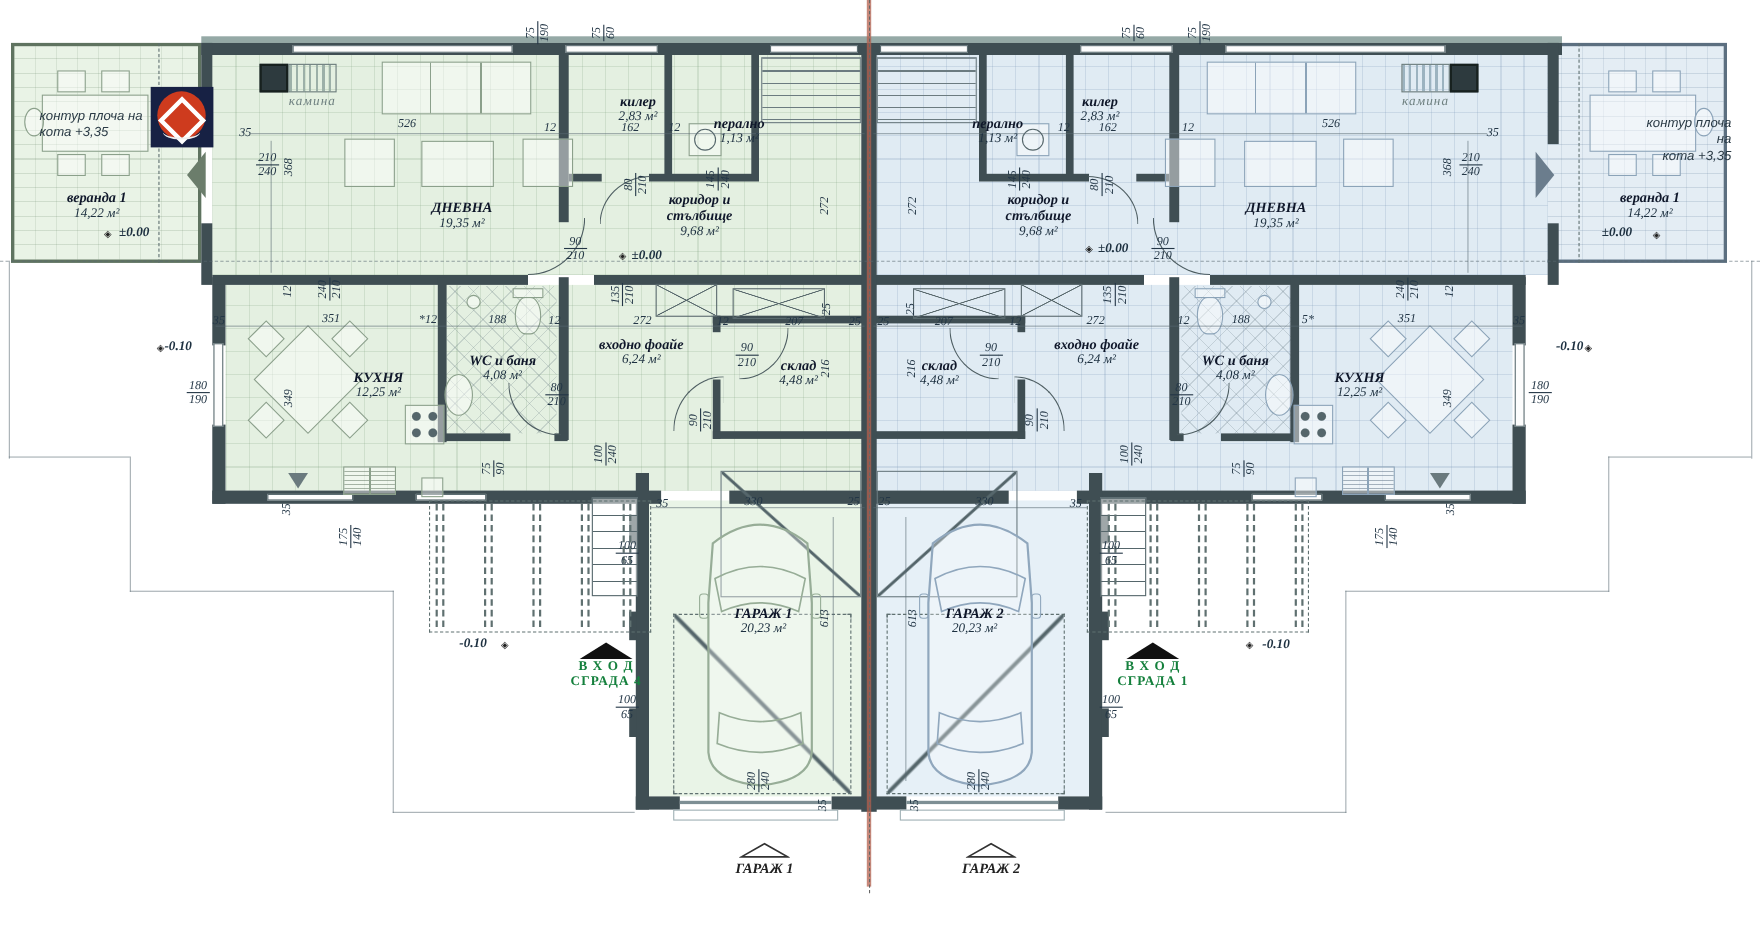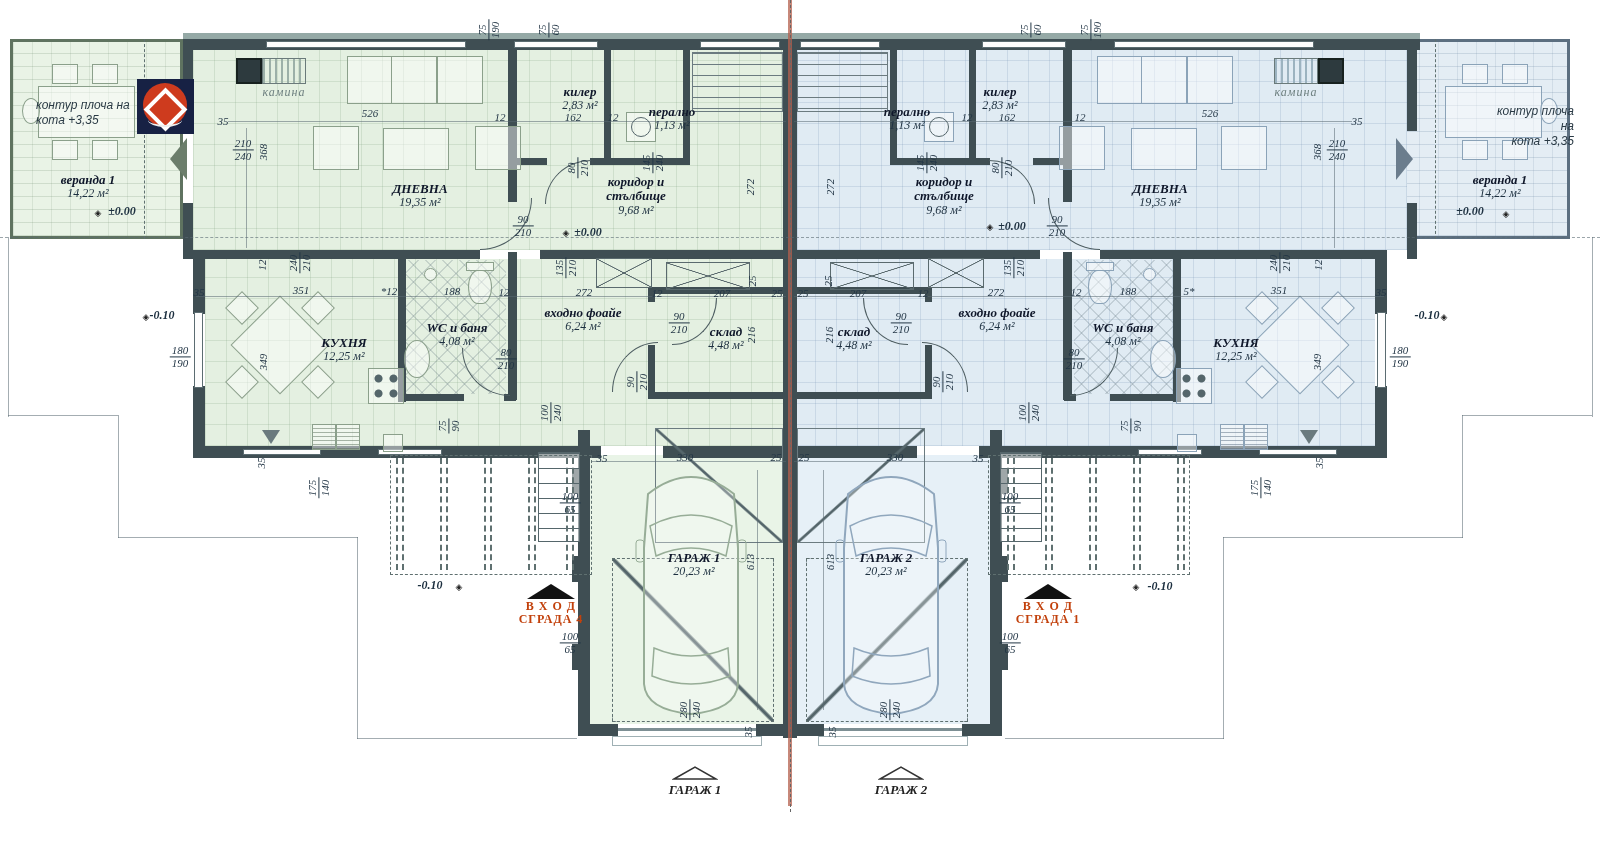--- a/index.html
+++ b/index.html
@@ -45,21 +45,21 @@
   .rn{display:block;font-weight:bold;font-style:italic;font-size:13px;color:#0f172a;line-height:1.1}
   .ra{display:block;font-style:italic;font-size:12px;color:#1d3040;line-height:1.15}
   .wrap .rn{white-space:normal;width:92px}
   .dim{position:absolute;transform:translate(-50%,-50%);font-style:italic;font-size:11px;color:#233646;white-space:nowrap;line-height:1}
   .fr i{display:block;font-style:italic;text-align:center;line-height:1.1;padding:0 2px}
   .fr i:first-child{border-bottom:1px solid #233646}
   .note{position:absolute;font-style:italic;font-size:12px;color:#2a3a45;font-family:"Liberation Sans",sans-serif;line-height:1.25}
   .lvl{position:absolute;transform:translate(-50%,-50%);font-weight:bold;font-style:italic;font-size:12px;color:#1d3040;white-space:nowrap}
   .mark{position:absolute;transform:translate(-50%,-50%);font-family:"DejaVu Sans",sans-serif;font-size:9px;color:#222}
   .fire{position:absolute;font-style:italic;font-size:12px;letter-spacing:1px;color:#6d7f7f;transform:translate(-50%,-50%)}
-  .entr{position:absolute;transform:translate(-50%,-50%);font-weight:bold;font-size:12px;letter-spacing:1px;color:#c2410c;white-space:nowrap}
+  .entr{position:absolute;transform:translate(-50%,-50%);font-weight:bold;font-size:12px;letter-spacing:1px;color:#15803d;white-space:nowrap}
   .glabel{position:absolute;transform:translate(-50%,-50%);font-weight:bold;font-style:italic;font-size:13px;color:#222;white-space:nowrap}
   .tri-up{position:absolute;width:0;height:0;border-left:24px solid transparent;border-right:24px solid transparent;border-bottom:15px solid #111}
   #titleblock{position:absolute;left:1240px;top:626px;width:200px;text-align:right}
   #titleblock .t1{font-size:25px;font-weight:bold;letter-spacing:2px;color:#161616;line-height:1.05}
   #titleblock .t2{font-size:21px;font-weight:bold;letter-spacing:2px;color:#161616;line-height:1.15}
   #titleblock .t3{font-size:17px;font-weight:bold;letter-spacing:1px;color:#6a8e8e;line-height:1.3}
   #watermark{position:absolute;left:120px;top:722px;font-family:"Liberation Sans",sans-serif;
     font-weight:bold;font-size:37px;letter-spacing:1px;color:rgba(196,100,100,.85);white-space:nowrap}
   #logo{position:absolute;left:137px;top:79px;width:57px;height:55px;background:#172144}
   #logo .circ{position:absolute;left:6px;top:4px;width:44px;height:44px;border-radius:50%;background:#ce3b1e}

